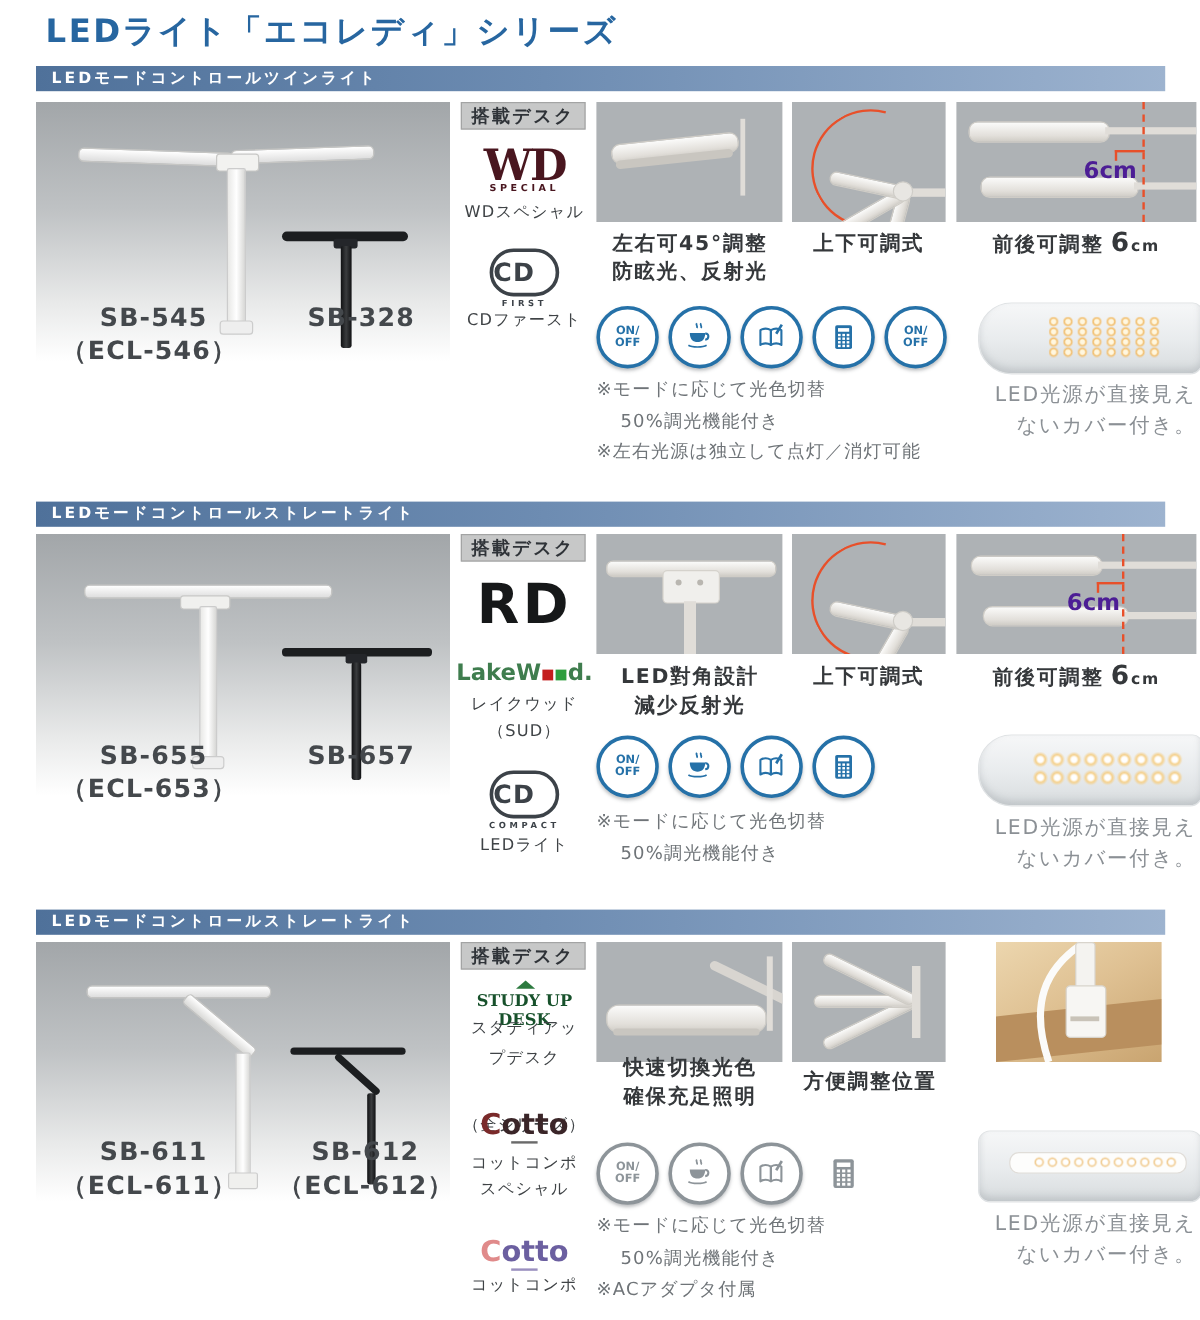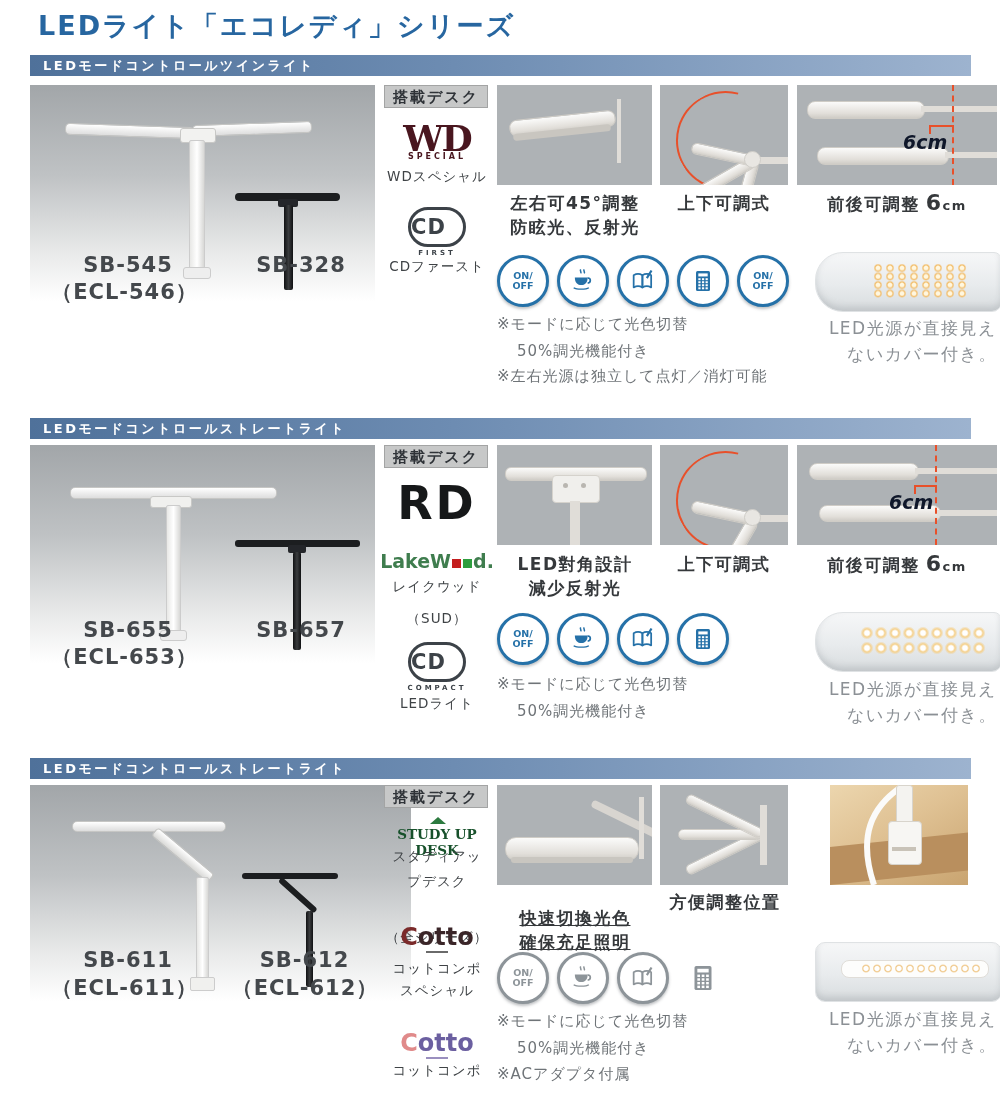--- a/index.html
+++ b/index.html
@@ -50,21 +50,21 @@
   .led-bar{position:absolute;left:0;top:0;width:100%;height:100%;
            background:linear-gradient(180deg,#f6f7f8 0%,#e8ebed 55%,#d8dcde 100%);
            border:1px solid #dfe2e4;border-radius:28px 8px 10px 28px;box-shadow:inset 0 -4px 6px rgba(150,156,160,.35);}
   .led-dots{position:absolute;}
   .led-cap{position:absolute;left:720px;width:277px;text-align:right;font-size:17px;color:#8b9095;letter-spacing:1.5px;}
   .bar-art{position:absolute;background:linear-gradient(180deg,#fbfbfa,#e2dfda 70%,#cfccc6);border:1px solid #cfccc6;border-radius:8px;}
   .pole-art{position:absolute;background:#e0ddd8;}
   .arc-red{position:absolute;border:2px solid transparent;border-left-color:#e8502a;border-top-color:#e8502a;border-radius:50%;}
   .dash-red{position:absolute;top:0;height:100%;border-left:2px dashed #e8502a;}
   .meas{position:absolute;border-top:2.5px solid #e8502a;border-left:2.5px solid #e8502a;}
-  .ann-6cm{position:absolute;font-size:19px;font-weight:bold;color:#0f172a;letter-spacing:0;font-style:italic;}
+  .ann-6cm{position:absolute;font-size:19px;font-weight:bold;color:#4c1d95;letter-spacing:0;}
   .lamp-part{position:absolute;}
 </style>
 </head>
 <body>
 
 <div class="canvas">
 
   <div class="page-title">LEDライト「エコレディ」シリーズ</div>
 
   <div class="section" style="top:55px;height:363px;">
@@ -218,21 +218,21 @@
 
     <div class="badge" style="top:27px;">
       <span>搭載デスク</span>
     </div>
 
     <div class="col-item rd-main" style="top:62px;">RD</div>
     <div class="col-item lake" style="top:132px;">
       <span>LakeW</span><span class="sq" style="background:#c41e1e;"></span><span class="sq" style="background:#2e9e3e;"></span><span>d.</span>
     </div>
     <div class="col-item desk-label" style="top:160px;">レイクウッド</div>
-    <div class="col-item desk-label" style="top:192px;">（SUD）</div>
+    <div class="col-item desk-label" style="top:182px;">（SUD）</div>
 
     <div class="col-item" style="top:224px;">
       <div class="cd-ring">
           <span>CD</span>
         </div>
       <div class="cd-sub">COMPACT</div>
     </div>
     <div class="col-item desk-label" style="top:277px;">LEDライト</div>
 
     <div class="feat-img" style="left:497px;top:27px;width:155px;height:100px;">
@@ -321,21 +321,21 @@
     </div>
     <div class="led-cap" style="top:260px;">LED光源が直接見え</div>
     <div class="led-cap" style="top:286px;">ないカバー付き。</div>
   </div>
 
   <div class="section" style="top:758px;height:342px;">
     <div class="sec-header">
       <span>LEDモードコントロールストレートライト</span>
     </div>
 
-    <div class="photo" style="top:27px;height:225px;padding-left:36px;">
+    <div class="photo" style="top:27px;height:225px;">
       <div class="lamp-part" style="left:42px;top:36px;width:152px;height:9px;background:linear-gradient(#fff,#ddd);border:1px solid #c6c6c4;border-radius:5px;"></div>
       <div class="lamp-part" style="left:128px;top:42px;width:72px;height:9px;background:linear-gradient(#fff,#d8d8d6);border:1px solid #c6c6c4;border-radius:4px;transform:rotate(40deg);transform-origin:0 0;"></div>
       <div class="lamp-part" style="left:166px;top:92px;width:11px;height:103px;background:linear-gradient(90deg,#e8e8e6,#fff,#d8d8d6);border:1px solid #ccc;border-radius:2px;"></div>
       <div class="lamp-part" style="left:160px;top:192px;width:23px;height:12px;background:#f0f0ee;border:1px solid #ccc;border-radius:2px;"></div>
       <div class="lamp-part" style="left:212px;top:88px;width:96px;height:6px;background:#1c1e20;border-radius:3px;"></div>
       <div class="lamp-part" style="left:252px;top:92px;width:48px;height:6px;background:#1c1e20;border-radius:3px;transform:rotate(42deg);transform-origin:0 0;"></div>
       <div class="lamp-part" style="left:276px;top:126px;width:7px;height:76px;background:linear-gradient(90deg,#101113,#3a3c3e,#101113);border-radius:2px;"></div>
       <div class="model" style="left:28px;top:163px;width:140px;">SB-611</div>
       <div class="model" style="left:2px;top:189px;width:185px;">（ECL-611）</div>
       <div class="model" style="left:212px;top:163px;width:125px;">SB-612</div>
@@ -384,21 +384,21 @@
     <div class="feat-img" style="left:830px;top:27px;width:138px;height:100px;background:linear-gradient(150deg,#ecd6ae 0%,#dfc193 45%,#c9a470 100%);">
       <div class="lamp-part" style="left:0;top:62px;width:138px;height:38px;background:#b98f5e;transform:skewY(-6deg);transform-origin:0 0;"></div>
       <svg width="138" height="100" style="position:absolute;left:0;top:0;">
         <path d="M74 0 C40 22 28 52 44 100" stroke="#fbfbfa" stroke-width="6" fill="none"></path>
       </svg>
       <div class="lamp-part" style="left:66px;top:0;width:15px;height:40px;background:#f4f3f0;border:1px solid #d8d4cc;border-radius:3px;"></div>
       <div class="lamp-part" style="left:58px;top:36px;width:32px;height:42px;background:#f7f6f3;border:1px solid #d8d4cc;border-radius:4px;"></div>
       <div class="lamp-part" style="left:62px;top:62px;width:24px;height:4px;background:#c9c3b8;"></div>
     </div>
 
-    <div class="feat-cap" style="left:490px;top:148px;width:170px;text-decoration:underline;">
+    <div class="feat-cap" style="left:490px;top:120px;width:170px;">
       <div>快速切換光色</div>
       <div>確保充足照明</div>
     </div>
     <div class="feat-cap" style="left:655px;top:132px;width:140px;">
       <div>方便調整位置</div>
     </div>
 
     <div class="icon gray" style="left:497px;top:194px;">
       <div class="onoff">
           <div>ON/</div>

